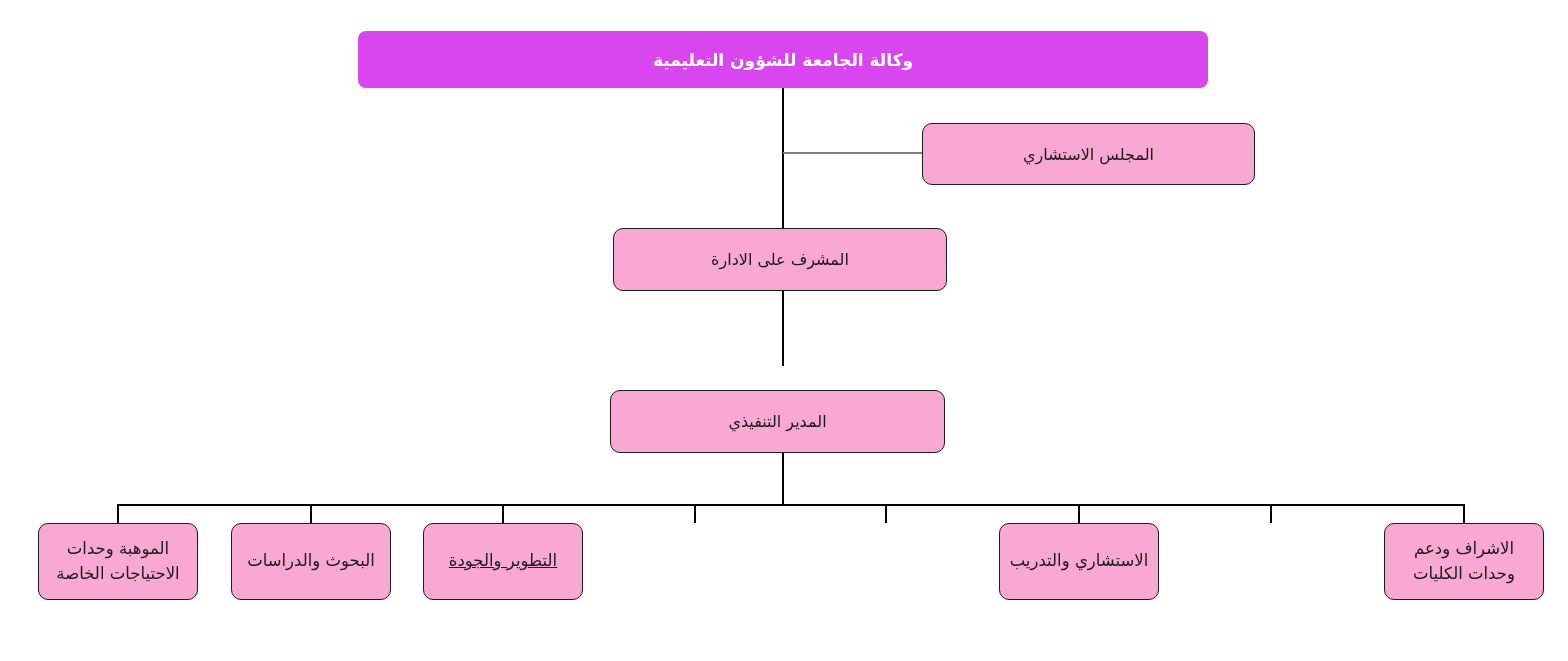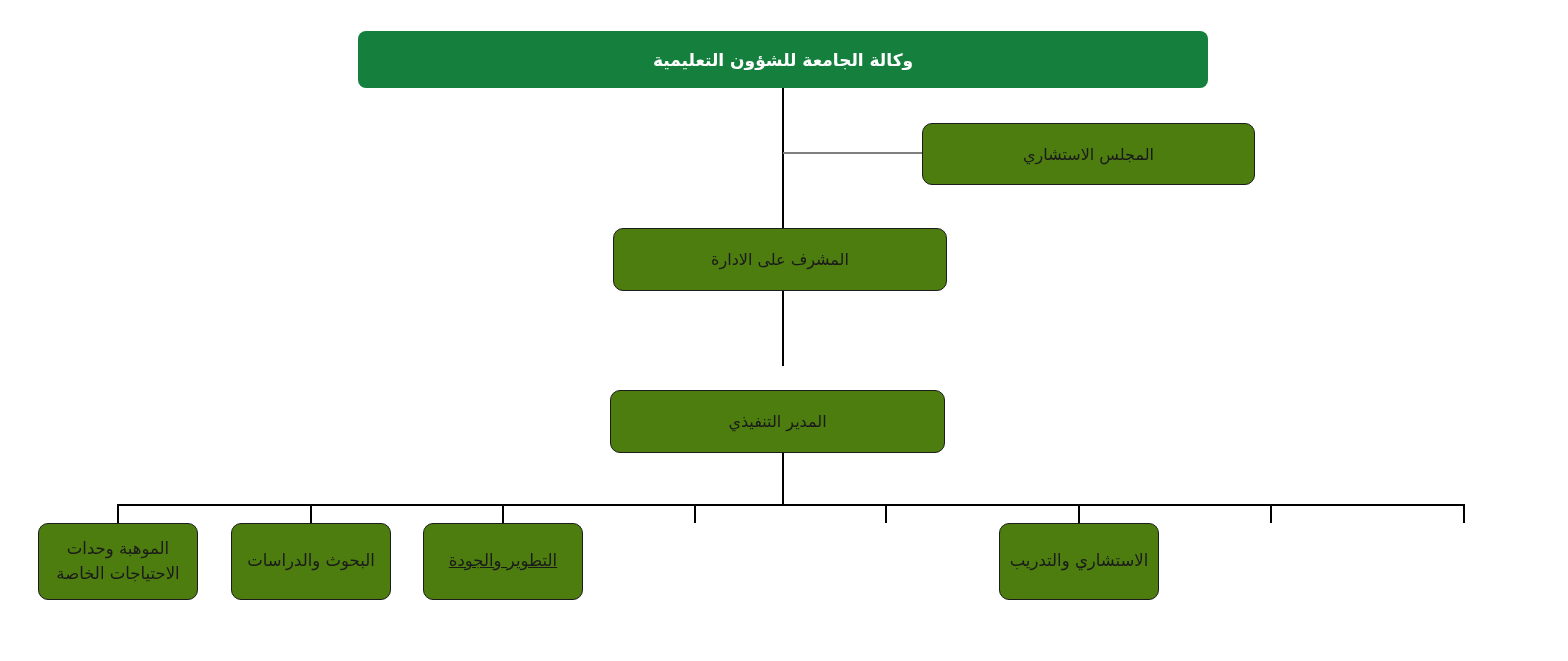--- a/index.html
+++ b/index.html
@@ -20,29 +20,29 @@
     position: absolute;
     box-sizing: border-box;
     display: flex;
     align-items: center;
     justify-content: center;
     text-align: center;
     direction: rtl;
     color: #1a1a1a;
   }
   .node.root {
-    background: #15803d;
+    background: #d946ef;
     color: #ffffff;
     font-weight: bold;
     font-size: 17px;
     border-radius: 8px;
     border: none;
   }
   .node.plain {
-    background: #4d7c0f;
+    background: #f9a8d4;
     border: 1.5px solid #1c1c1c;
     border-radius: 10px;
     font-size: 16px;
   }
   .node.dept {
     font-size: 16.5px;
     line-height: 1.5;
     padding: 4px 8px;
   }
   .connector {
@@ -125,14 +125,17 @@
   </div>
   <div class="node plain dept dept-1">
     <span>البحوث والدراسات</span>
   </div>
   <div class="node plain dept dept-2">
     <span>التطوير والجودة</span>
   </div>
   <div class="node plain dept dept-5">
     <span>الاستشاري والتدريب</span>
   </div>
+  <div class="node plain dept dept-7">
+    <span>الاشراف ودعم وحدات الكليات</span>
+  </div>
 
 </div>
 
 </body></html>

